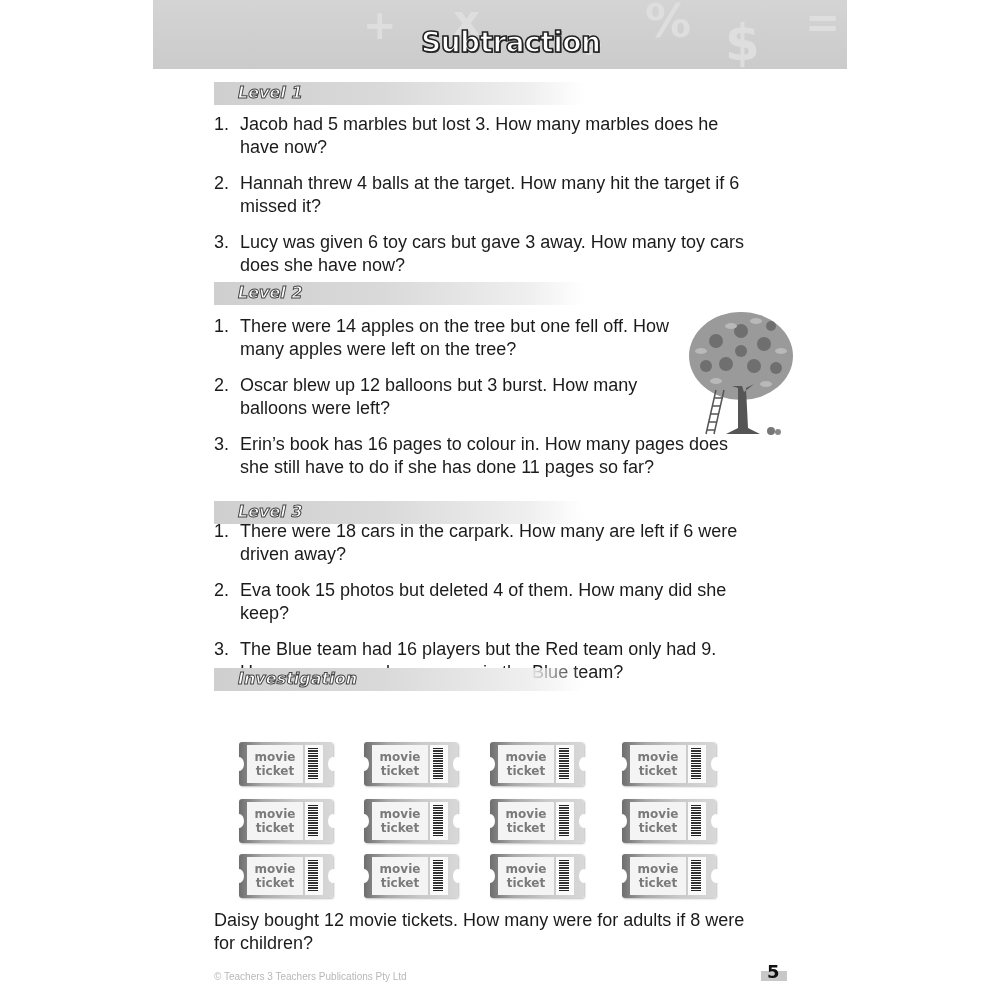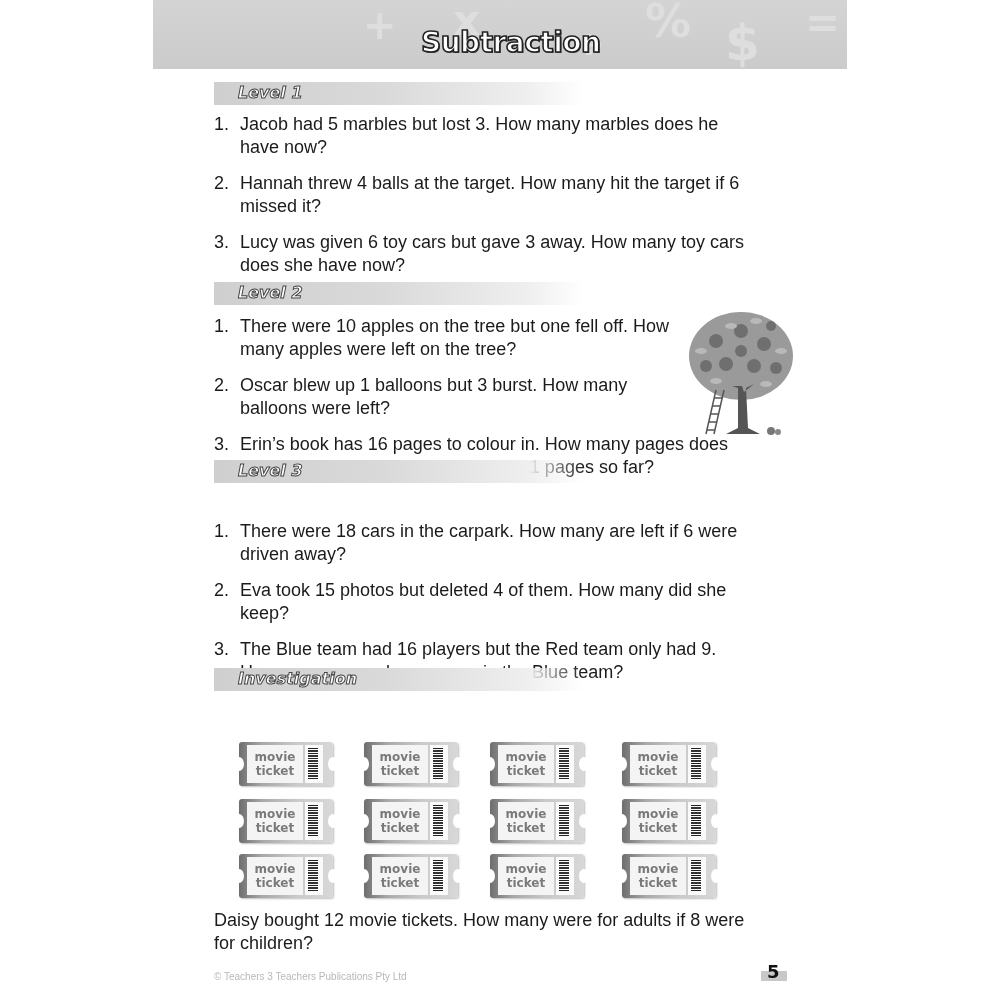--- a/index.html
+++ b/index.html
@@ -99,25 +99,25 @@
 <div class="q" style="top:231px;">
   <span class="num">3.</span>
   <span class="txt">Lucy was given 6 toy cars but gave 3 away. How many toy cars does she have now?</span>
 </div>
 
 <div class="level-bar" style="top:282px;">
   <span class="level-label">Level 2</span>
 </div>
 <div class="q" style="top:315px;width:475px;">
   <span class="num">1.</span>
-  <span class="txt">There were 10 apples on the tree but one fell off. How many apples were left on the tree?</span>
+  <span class="txt">There were 14 apples on the tree but one fell off. How many apples were left on the tree?</span>
 </div>
 <div class="q" style="top:374px;width:460px;">
   <span class="num">2.</span>
-  <span class="txt">Oscar blew up 1 balloons but 3 burst. How many balloons were left?</span>
+  <span class="txt">Oscar blew up 12 balloons but 3 burst. How many balloons were left?</span>
 </div>
 <div class="q" style="top:433px;width:520px;">
   <span class="num">3.</span>
   <span class="txt">Erin’s book has 16 pages to colour in. How many pages does she still have to do if she has done 11 pages so far?</span>
 </div>
 
 <svg class="tree" viewBox="0 0 110 132">
   <g fill="#9a9a9a">
     <ellipse cx="55" cy="50" rx="52" ry="44"></ellipse>
   </g>
@@ -147,21 +147,21 @@
     <line x1="29" y1="92" x2="37" y2="92"></line>
       <line x1="27" y1="100" x2="35" y2="100"></line>
     <line x1="25" y1="108" x2="33" y2="108"></line>
       <line x1="23" y1="116" x2="31" y2="116"></line>
     <line x1="21" y1="124" x2="29" y2="124"></line>
   </g>
   <circle cx="85" cy="125" r="4" fill="#777"></circle>
     <circle cx="92" cy="126" r="3" fill="#888"></circle>
 </svg>
 
-<div class="level-bar" style="top:460px;text-align:right;">
+<div class="level-bar" style="top:501px;text-align:right;">
   <span class="level-label">Level 3</span>
 </div>
 <div class="q" style="top:520px;">
   <span class="num">1.</span>
   <span class="txt">There were 18 cars in the carpark. How many are left if 6 were driven away?</span>
 </div>
 <div class="q" style="top:579px;">
   <span class="num">2.</span>
   <span class="txt">Eva took 15 photos but deleted 4 of them. How many did she keep?</span>
 </div>

